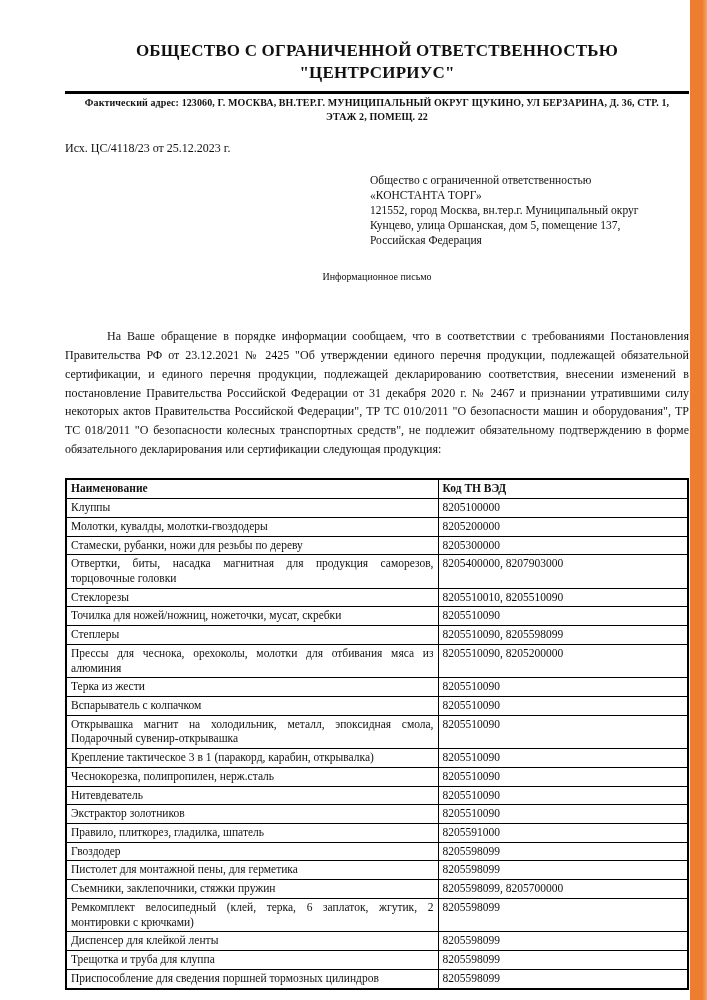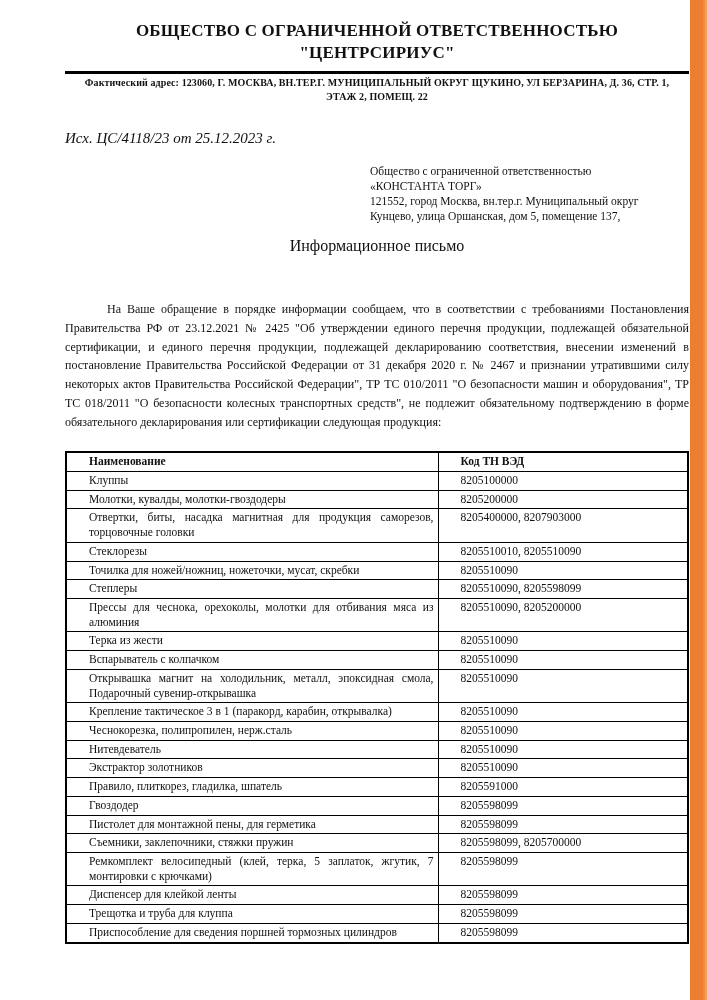--- a/index.html
+++ b/index.html
@@ -17,53 +17,53 @@
     color:var(--ink);
     font-family:"Liberation Serif", serif;
     position:relative;
     overflow:hidden;
   }
   .accent-stripe{
     position:absolute;right:0;top:0;width:17px;height:1000px;
     background:linear-gradient(to right,var(--accent) 0%,var(--accent) 72%,var(--accent-light) 100%);
   }
   .content{
-    position:absolute;left:65px;top:20px;width:624px;
+    position:absolute;left:65px;top:40px;width:624px;
   }
   .company-title{
     text-align:center;font-weight:bold;font-size:17px;line-height:1.28;letter-spacing:.2px;
   }
   .head-rule{
     border-bottom:3px solid var(--border);margin-top:7px;
   }
   .address{
     text-align:center;font-size:10px;font-weight:bold;line-height:1.4;margin-top:2px;letter-spacing:.1px;
   }
   .ref-line{
-    font-size:15px;margin-top:26px;font-style:italic;
+    font-size:12px;margin-top:17px;
   }
   .recipient{
     margin-left:305px;margin-top:17px;width:305px;
     font-size:11.5px;line-height:1.32;
   }
   .letter-title{
-    text-align:center;font-size:16px;margin-top:13px;
+    text-align:center;font-size:10px;margin-top:23px;
   }
   .body-par{
     margin-top:45px;font-size:12px;line-height:1.56;
     text-align:justify;text-indent:42px;
   }
   table.products{
     border-collapse:collapse;width:100%;margin-top:20px;
     border:2px solid var(--border);
   }
   table.products th, table.products td{
     border:1px solid var(--border);
     font-size:11.5px;line-height:1.28;
-    padding:1px 4px 2px 22px;
+    padding:1px 4px 2px 4px;
     vertical-align:top;
   }
   table.products th{font-weight:bold;text-align:left;}
   .col-name{width:372px;text-align:justify;}
   .col-code{width:auto;text-align:left;}
 </style>
 </head>
 <body>
 
 <div class="accent-stripe"></div>
@@ -82,20 +82,21 @@
     <div>ЭТАЖ 2, ПОМЕЩ. 22</div>
   </div>
 
   <div class="ref-line">Исх. ЦС/4118/23 от 25.12.2023 г.</div>
 
   <div class="recipient">
     <div>Общество с ограниченной ответственностью</div>
     <div>«КОНСТАНТА ТОРГ»</div>
     <div>121552, город Москва, вн.тер.г. Муниципальный округ</div>
     <div>Кунцево, улица Оршанская, дом 5, помещение 137,</div>
+    <div>Российская Федерация</div>
   </div>
 
   <div class="letter-title">Информационное письмо</div>
 
   <div class="body-par">На Ваше обращение в порядке информации сообщаем, что в соответствии с требованиями Постановления Правительства РФ от 23.12.2021 № 2425 "Об утверждении единого перечня продукции, подлежащей обязательной сертификации, и единого перечня продукции, подлежащей декларированию соответствия, внесении изменений в постановление Правительства Российской Федерации от 31 декабря 2020 г. № 2467 и признании утратившими силу некоторых актов Правительства Российской Федерации", ТР ТС 010/2011 "О безопасности машин и оборудования", ТР ТС 018/2011 "О безопасности колесных транспортных средств",  не подлежит обязательному подтверждению в форме обязательного декларирования или сертификации следующая продукция:</div>
 
   <table class="products">
     <thead>
       <tr>
         <th class="col-name">Наименование</th>
@@ -106,20 +107,24 @@
     <tr>
       <td class="col-name">Клуппы</td>
       <td class="col-code">8205100000</td>
     </tr>
 
     <tr>
       <td class="col-name">Молотки, кувалды, молотки-гвоздодеры</td>
       <td class="col-code">8205200000</td>
     </tr>
 
+    <tr>
+      <td class="col-name">Стамески, рубанки, ножи для резьбы по дереву</td>
+      <td class="col-code">8205300000</td>
+    </tr>
 
     <tr>
       <td class="col-name">Отвертки, биты, насадка магнитная для продукция саморезов, торцовочные головки</td>
       <td class="col-code">8205400000, 8207903000</td>
     </tr>
 
     <tr>
       <td class="col-name">Стеклорезы</td>
       <td class="col-code">8205510010, 8205510090</td>
     </tr>
@@ -188,21 +193,21 @@
       <td class="col-name">Пистолет для монтажной пены, для герметика</td>
       <td class="col-code">8205598099</td>
     </tr>
 
     <tr>
       <td class="col-name">Съемники, заклепочники, стяжки пружин</td>
       <td class="col-code">8205598099, 8205700000</td>
     </tr>
 
     <tr>
-      <td class="col-name">Ремкомплект велосипедный (клей, терка, 5 заплаток, жгутик, 7 монтировки с крючками)</td>
+      <td class="col-name">Ремкомплект велосипедный (клей, терка, 6 заплаток, жгутик, 2 монтировки с крючками)</td>
       <td class="col-code">8205598099</td>
     </tr>
 
     <tr>
       <td class="col-name">Диспенсер для клейкой ленты</td>
       <td class="col-code">8205598099</td>
     </tr>
 
     <tr>
       <td class="col-name">Трещотка и труба для клуппа</td>

